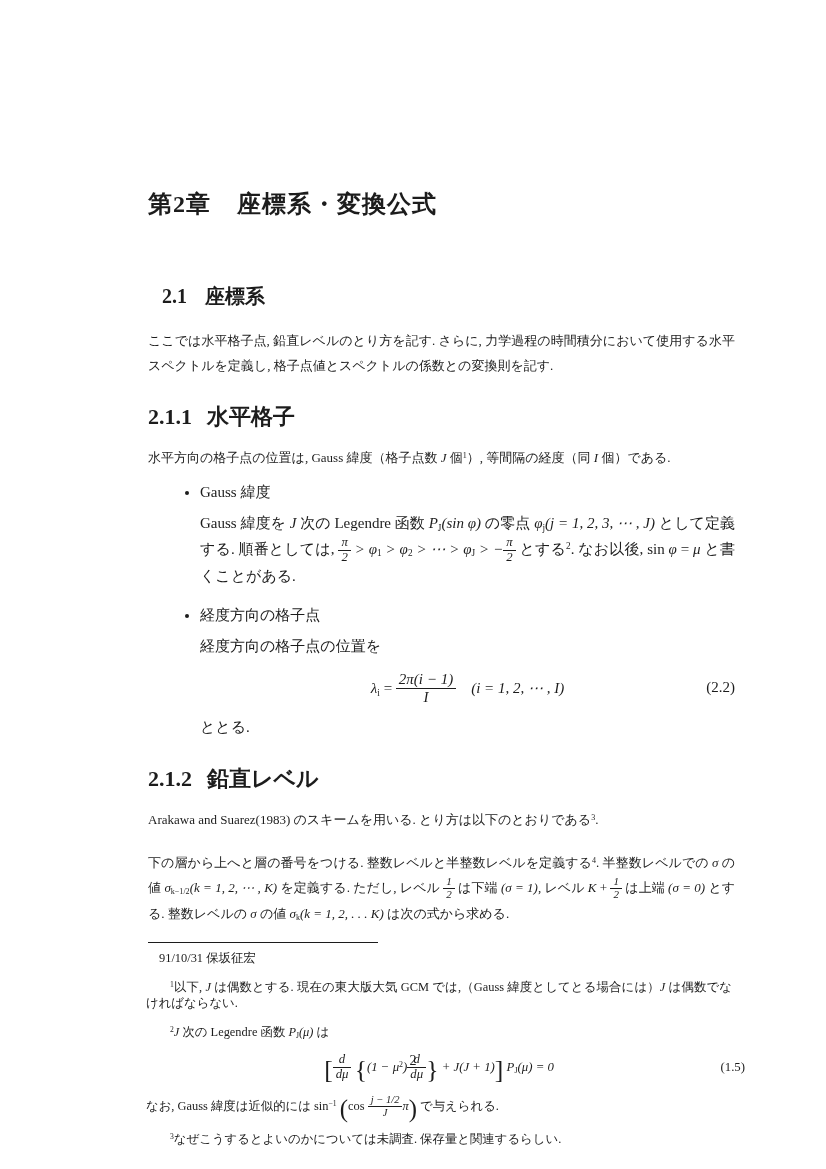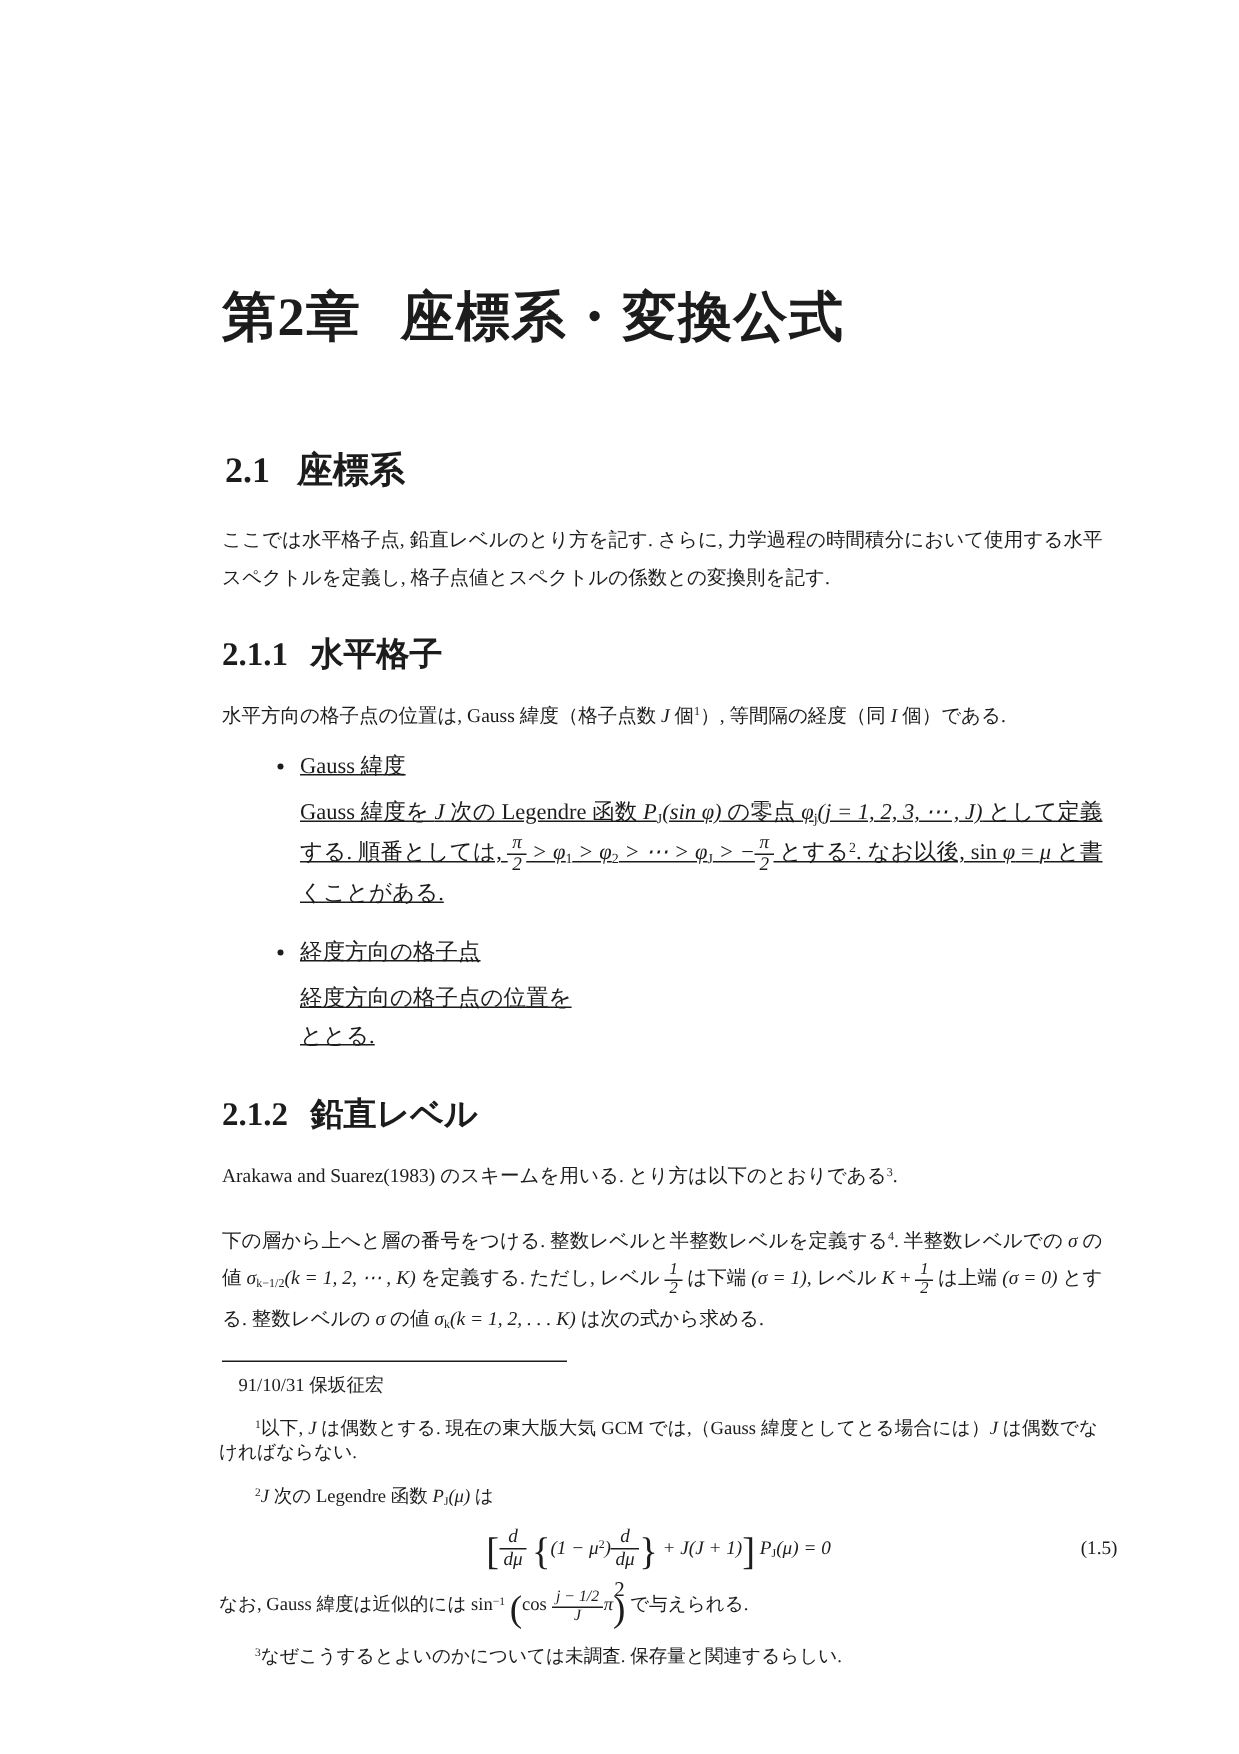--- a/index.html
+++ b/index.html
@@ -19,35 +19,35 @@
   sub{vertical-align:-0.28em;}
   .frac{
     display:inline-block;text-align:center;vertical-align:-0.55em;
     line-height:1.08;font-style:italic;font-size:0.85em;
   }
   .frac .num{display:block;padding:0 3px;border-bottom:1px solid currentColor;}
   .frac .den{display:block;padding:0 3px;}
   .big{font-size:2em;vertical-align:-0.28em;line-height:0;font-weight:400;}
 
   h1.chapter{
-    font-size:36px;font-weight:bold;line-height:1.2;
+    font-size:24px;font-weight:bold;line-height:1.2;
     margin:0 0 64px 0;letter-spacing:1px;
   }
   h1.chapter .chap-num{margin-right:26px;}
-  h2.section{font-size:24px;font-weight:bold;margin:0 0 18px 2px;}
+  h2.section{font-size:20px;font-weight:bold;margin:0 0 18px 14px;}
   h2.section .sec-num{margin-right:18px;}
   h3.subsection{font-size:22px;font-weight:bold;margin:24px 0 13px 0;}
   h3.subsection .sec-num{margin-right:15px;}
 
   p.body{
     font-size:13px;line-height:25px;margin:0 0 6px 0;
     text-align:justify;
   }
   ul.bullets{list-style:disc outside;margin:10px 0 4px 0;padding-left:52px;}
-  ul.bullets li{margin-bottom:14px;font-size:15px;line-height:25px;text-decoration:underline;}
+  ul.bullets li{margin-bottom:14px;font-size:15px;line-height:25px;}
   .bullet-head{margin-bottom:6px;}
   .bullet-body{text-align:justify;}
 
   .equation{
     position:relative;display:flex;justify-content:center;align-items:center;
     margin:12px 0 10px 0;font-size:15px;line-height:1.3;
   }
   .equation .frac{font-size:1em;}
   .eq-tag{position:absolute;right:0;top:50%;transform:translateY(-50%);font-style:normal;}
 
@@ -91,20 +91,24 @@
   <p class="body">水平方向の格子点の位置は, Gauss 緯度（格子点数 <i>J</i> 個<sup>1</sup>）, 等間隔の経度（同 <i>I</i> 個）である.</p>
 
   <ul class="bullets">
     <li>
       <div class="bullet-head">Gauss 緯度</div>
       <div class="bullet-body">Gauss 緯度を <i>J</i> 次の Legendre 函数 <i>P</i><sub>J</sub><i>(sin φ)</i> の零点 <i>φ</i><sub>j</sub><i>(j = 1, 2, 3, ⋯ , J)</i> として定義する. 順番としては, <span class="frac"><span class="num">π</span><span class="den">2</span></span><i> &gt; φ</i><sub>1</sub><i> &gt; φ</i><sub>2</sub><i> &gt; ⋯ &gt; φ</i><sub>J</sub><i> &gt; −</i><span class="frac"><span class="num">π</span><span class="den">2</span></span> とする<sup>2</sup>.  なお以後, sin <i>φ</i> = <i>μ</i> と書くことがある.</div>
     </li>
     <li>
       <div class="bullet-head">経度方向の格子点</div>
       <div class="bullet-body">経度方向の格子点の位置を</div>
+      <div class="equation">
+        <span class="eq-body"><i>λ</i><sub>i</sub> = <span class="frac"><span class="num">2π(i − 1)</span><span class="den">I</span></span>  <i>(i = 1, 2, ⋯ , I)</i></span>
+        <span class="eq-tag">(2.2)</span>
+      </div>
       <div class="bullet-body">ととる.</div>
     </li>
   </ul>
 
   <h3 class="subsection">
     <span class="sec-num">2.1.2</span><span>鉛直レベル</span>
   </h3>
 
   <p class="body">Arakawa and Suarez(1983) のスキームを用いる. とり方は以下のとおりである<sup>3</sup>.</p>
   <div class="spacer-par"></div>

